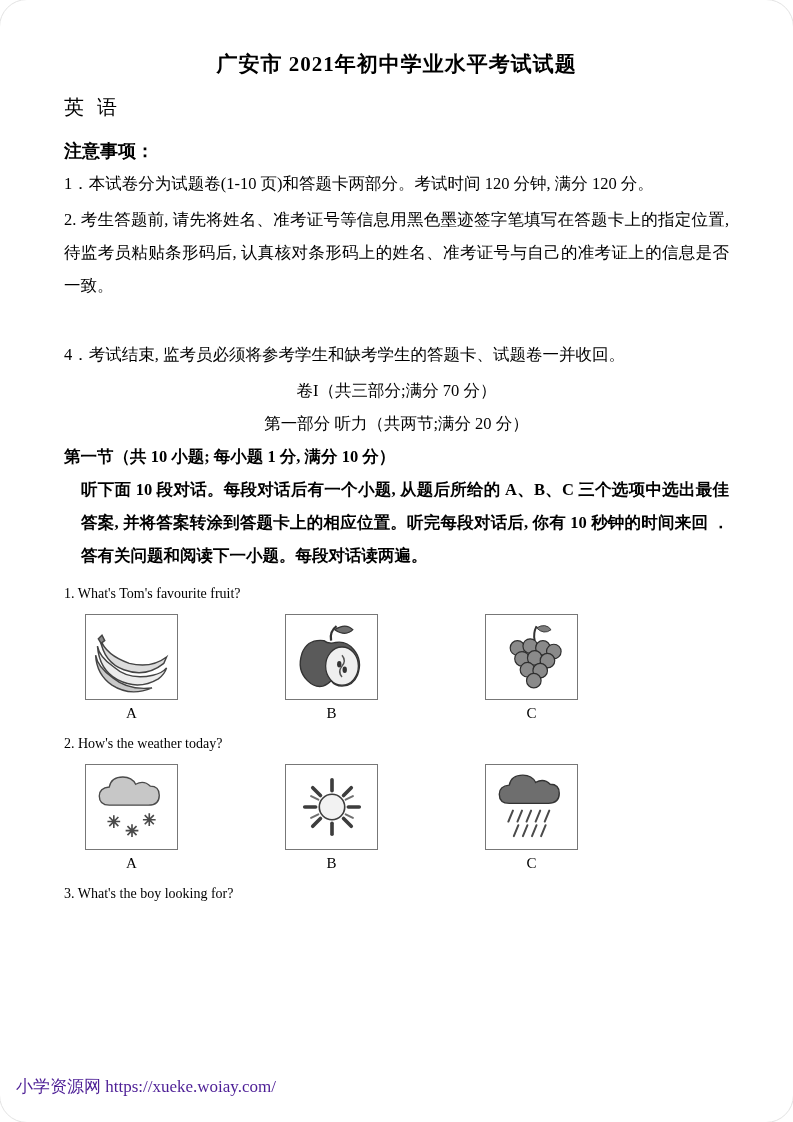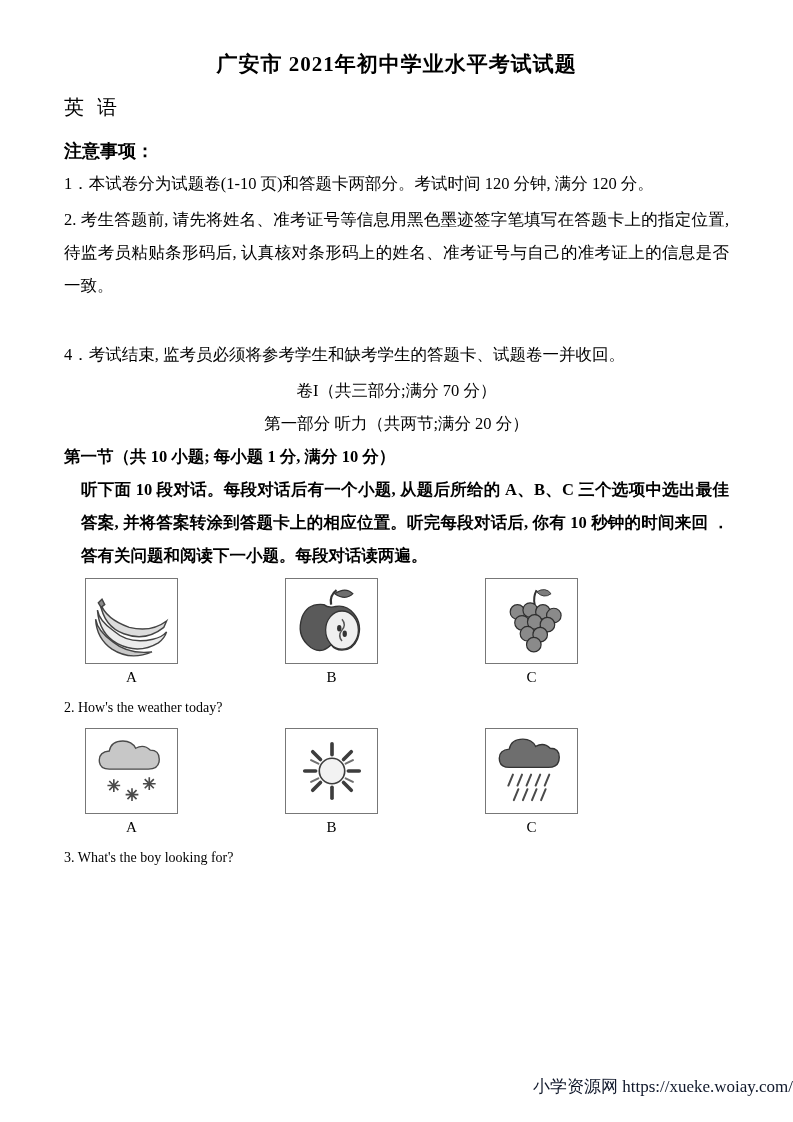--- a/index.html
+++ b/index.html
@@ -5,20 +5,21 @@
   html,body{margin:0;padding:0;background:#ffffff;}
   .page{
     position:relative;
     width:793px;height:1122px;
     background:#ffffff;
     font-family:"Liberation Serif","DejaVu Serif",serif;
     color:#000;
     box-sizing:border-box;
     overflow:hidden;
     outline:1px solid #e3e3e3;
+    border-radius:27px;
   }
   .content{padding:50px 64px 0 64px;}
   .doc-title{
     text-align:center;font-size:21px;font-weight:bold;
     margin:0 0 16px 0;letter-spacing:1px;
   }
   .doc-subject{
     font-size:20px;font-weight:normal;
     margin:0 0 14px 0;letter-spacing:4px;
   }
@@ -49,21 +50,21 @@
     width:93px;height:86px;border:1px solid #777;
     display:flex;align-items:center;justify-content:center;
     box-sizing:border-box;background:#fff;
   }
   .opt-box svg{width:88px;height:80px;display:block;}
   .opt-label{
     text-align:center;font-size:15px;margin-top:5px;color:#000;
   }
   .footer{
     position:absolute;left:16px;right:0;bottom:24px;
-    text-align:right;font-size:17px;color:#0f172a;
+    text-align:left;font-size:17px;color:#4c1d95;
     font-family:"Liberation Serif","DejaVu Serif",serif;
   }
 </style>
 </head>
 <body>
 
 <div class="page">
   <div class="content">
 
     <h1 class="doc-title">广安市 2021年初中学业水平考试试题</h1>
@@ -72,20 +73,21 @@
     <div class="notice-heading">注意事项：</div>
     <p class="notice-item">1．本试卷分为试题卷(1-10 页)和答题卡两部分。考试时间 120 分钟, 满分 120 分。</p>
     <p class="notice-item">2. 考生答题前, 请先将姓名、准考证号等信息用黑色墨迹签字笔填写在答题卡上的指定位置, 待监考员粘贴条形码后, 认真核对条形码上的姓名、准考证号与自己的准考证上的信息是否一致。</p>
     <p class="notice-item gap-top">4．考试结束, 监考员必须将参考学生和缺考学生的答题卡、试题卷一并收回。</p>
 
     <p class="center-line">卷I（共三部分;满分 70 分）</p>
     <p class="center-line">第一部分 听力（共两节;满分 20 分）</p>
     <p class="left-bold-line">第一节（共 10 小题; 每小题 1 分, 满分 10 分）</p>
     <p class="instructions">听下面 10 段对话。每段对话后有一个小题, 从题后所给的 A、B、C 三个选项中选出最佳答案, 并将答案转涂到答题卡上的相应位置。听完每段对话后, 你有 10 秒钟的时间来回 ．答有关问题和阅读下一小题。每段对话读两遍。</p>
 
+    <p class="question-text">1. What's Tom's favourite fruit?</p>
     <div class="options-row">
       <div class="option">
         <div class="opt-box">
           <svg viewBox="0 0 94 88">
             <g stroke="#444" stroke-width="1.6" fill="#e6e6e6">
               <path d="M12 24 q4 26 26 34 q24 9 44 -7 l3 -7 q-17 13 -41 7 Q18 42 12 24 Z" fill="#dcdcdc"></path>
               <path d="M9 32 q2 26 22 37 q23 12 45 -1 q7 -5 9 -12 q-5 6 -15 8 q-26 6 -43 -9 Q11 44 9 32 Z" fill="#ececec"></path>
               <path d="M7 42 q1 21 18 33 q20 13 44 3 q-26 3 -43 -11 Q9 55 7 42 Z" fill="#c9c9c9"></path>
               <path d="M10 24 l4 -4 3 6 -4 3 Z" fill="#8a8a8a"></path>
             </g>

